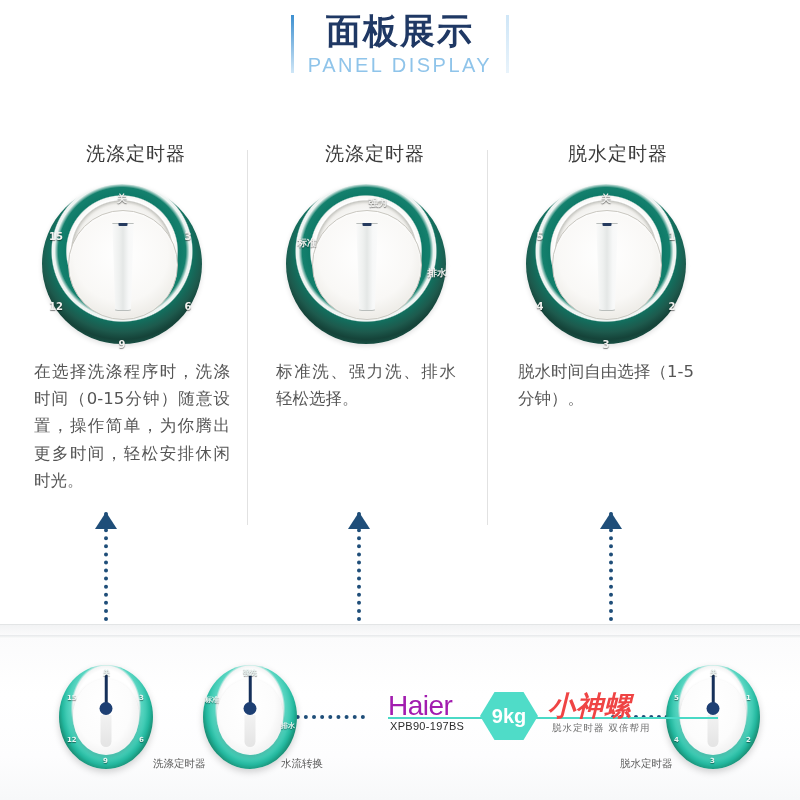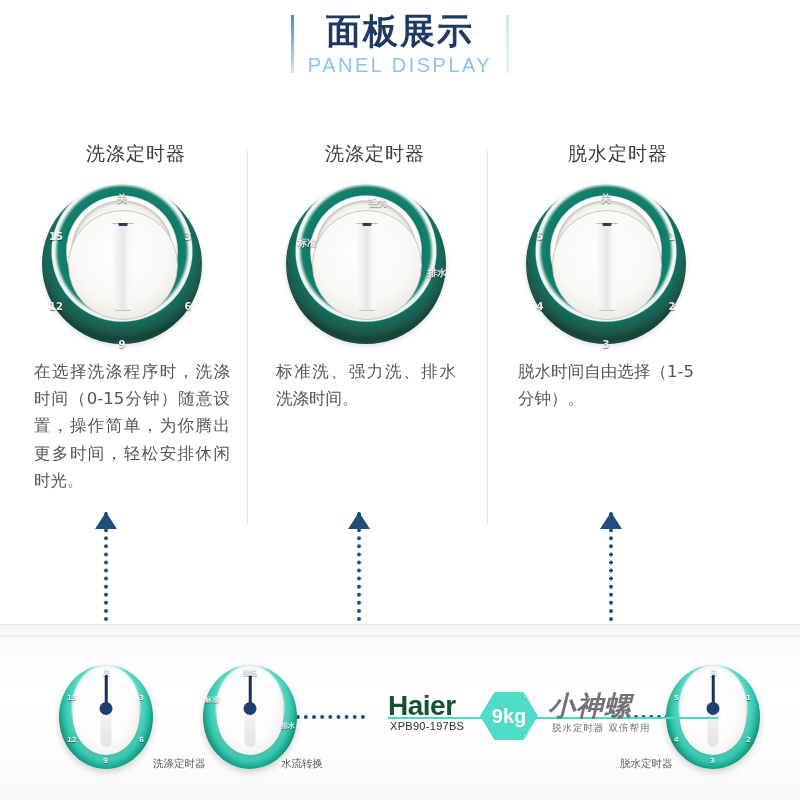--- a/index.html
+++ b/index.html
@@ -175,41 +175,41 @@
     text-shadow:0 1px 1px rgba(0,0,0,.45);line-height:1;
   }
   .mlabel{
     position:absolute;font-size:10.5px;color:#5a5a5a;white-space:nowrap;
     font-family:"DejaVu Sans","Liberation Sans",sans-serif;
   }
 
   
   .brand{position:absolute;left:388px;top:690px;width:330px;height:52px;}
   .brand .haier{
-    position:absolute;left:0;top:0;font-size:28px;font-weight:bold;color:#14532d;
+    position:absolute;left:0;top:0;font-size:28px;font-weight:normal;color:#a21caf;
     letter-spacing:-0.5px;font-family:"Liberation Sans",sans-serif;
   }
   .brand .model{
     position:absolute;left:2px;top:30px;font-size:11px;color:#2b2b2b;letter-spacing:.3px;
     font-family:"Liberation Sans",sans-serif;
   }
   .brand .uline{
     position:absolute;left:0;top:27px;width:330px;height:2px;background:#4ad9c6;
   }
   .brand .hex{
     position:absolute;left:92px;top:2px;width:58px;height:48px;
     background:#4fdcc8;
     clip-path:polygon(25% 0%,75% 0%,100% 50%,75% 100%,25% 100%,0% 50%);
     display:flex;align-items:center;justify-content:center;
   }
   .brand .hex span{
     font-size:20px;font-weight:bold;color:#ffffff;font-family:"Liberation Sans",sans-serif;
   }
   .brand .cnbrand{
-    position:absolute;left:160px;top:-2px;font-size:27px;color:#737373;
+    position:absolute;left:160px;top:-2px;font-size:27px;color:#ef4444;
     font-family:"DejaVu Serif","Liberation Serif",serif;font-weight:bold;
     font-style:italic;letter-spacing:1px;
   }
   .brand .slogan{
     position:absolute;left:164px;top:32px;font-size:9.5px;color:#6f6f6f;letter-spacing:1px;
     font-family:"DejaVu Sans","Liberation Sans",sans-serif;
   }
 
   
   .hdot{position:absolute;height:0;border-top:4px dotted #1f4e79;}
@@ -256,21 +256,21 @@
       <div class="knob-wrap">
         <div class="knob">
           <div class="knob-inner">
             <div class="knob-pointer"></div>
           </div>
         </div>
         <div class="tick cn" style="left:81px;top:8px;text-align:center;">强力</div>
         <div class="tick cn" style="left:10px;top:48px;">标准</div>
         <div class="tick cn" style="left:140px;top:78px;">排水</div>
       </div>
-      <div class="desc">标准洗、强力洗、排水 洗涤时间。</div>
+      <div class="desc">标准洗、强力洗、排水 轻松选择。</div>
     </div>
 
     <div class="col c3">
       <div class="col-title">脱水定时器</div>
       <div class="knob-wrap">
         <div class="knob">
           <div class="knob-inner">
             <div class="knob-pointer"></div>
           </div>
         </div>

